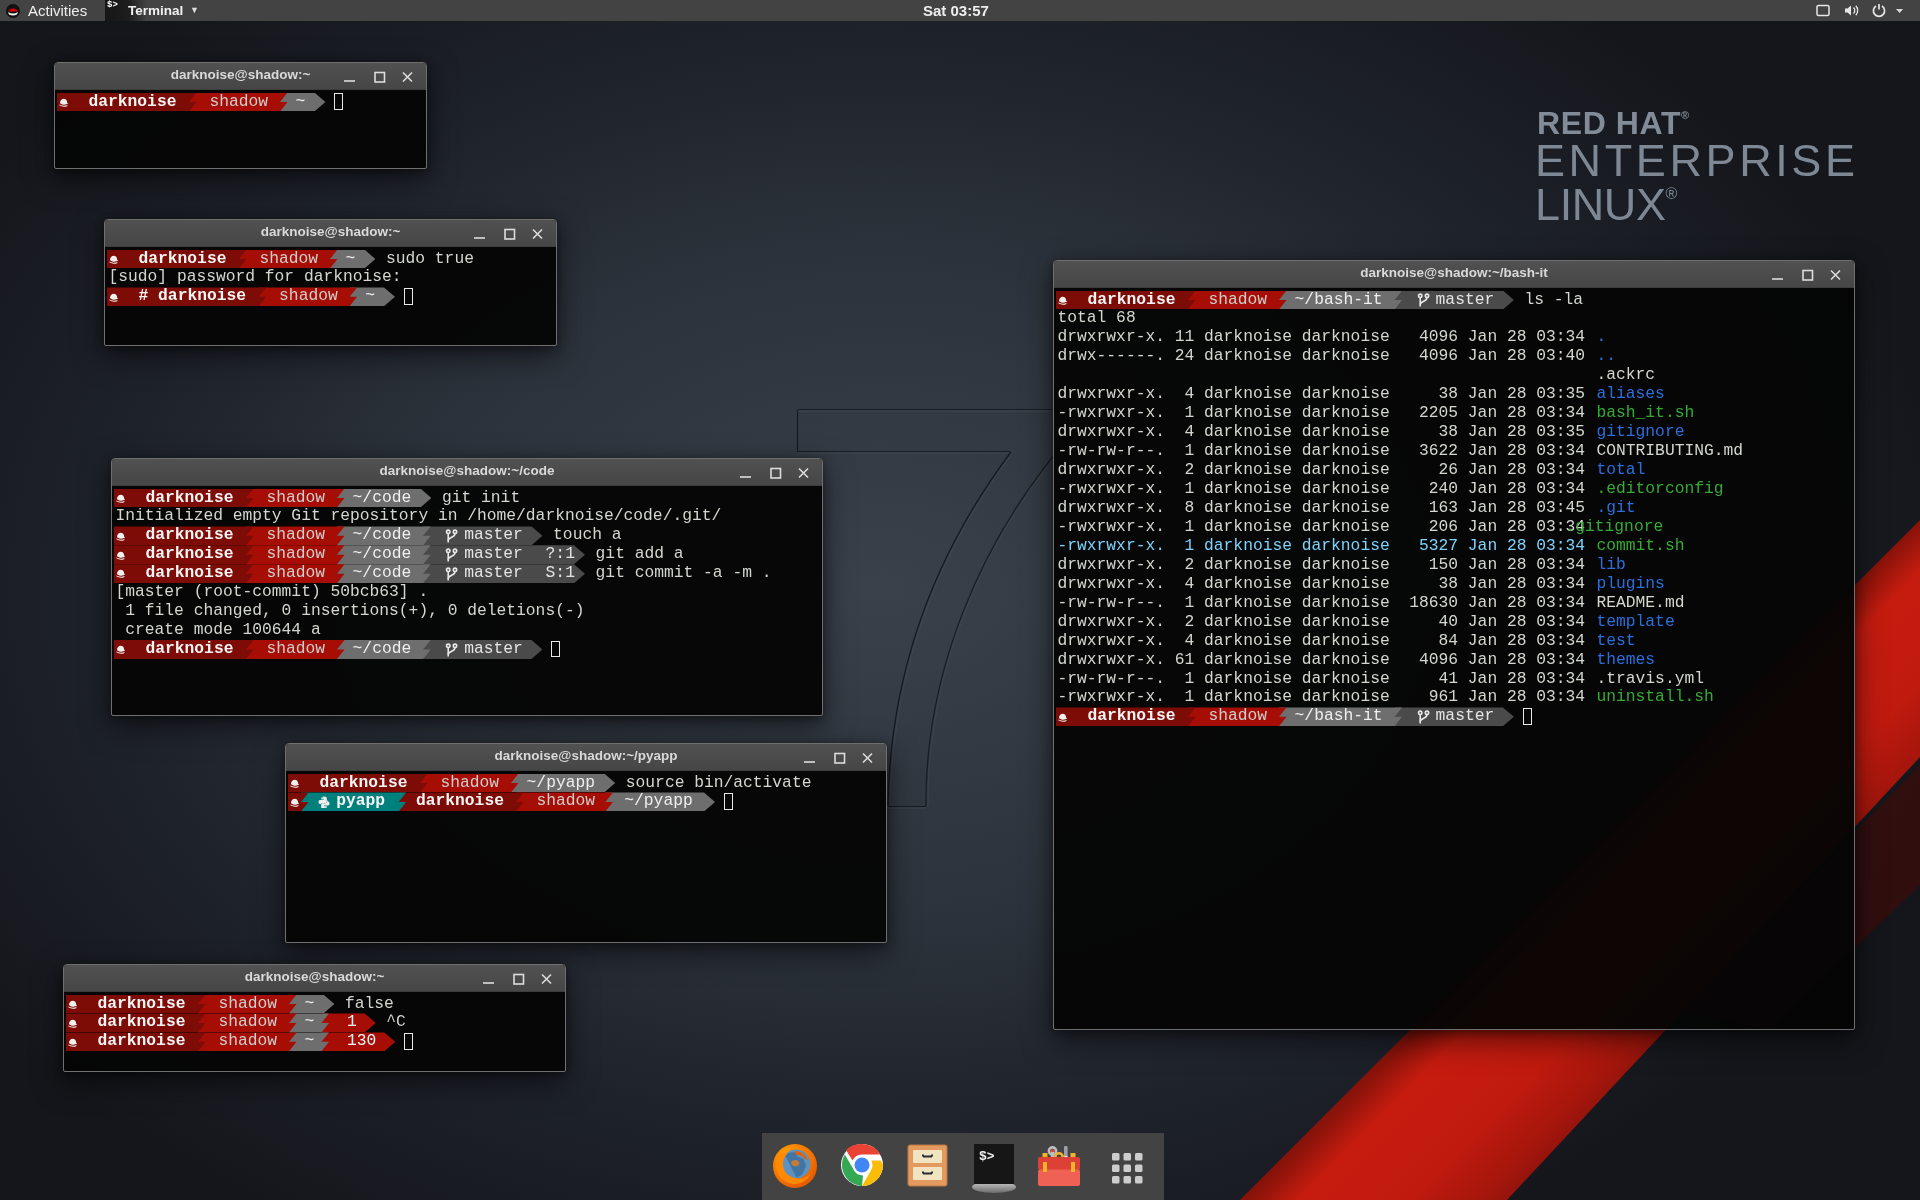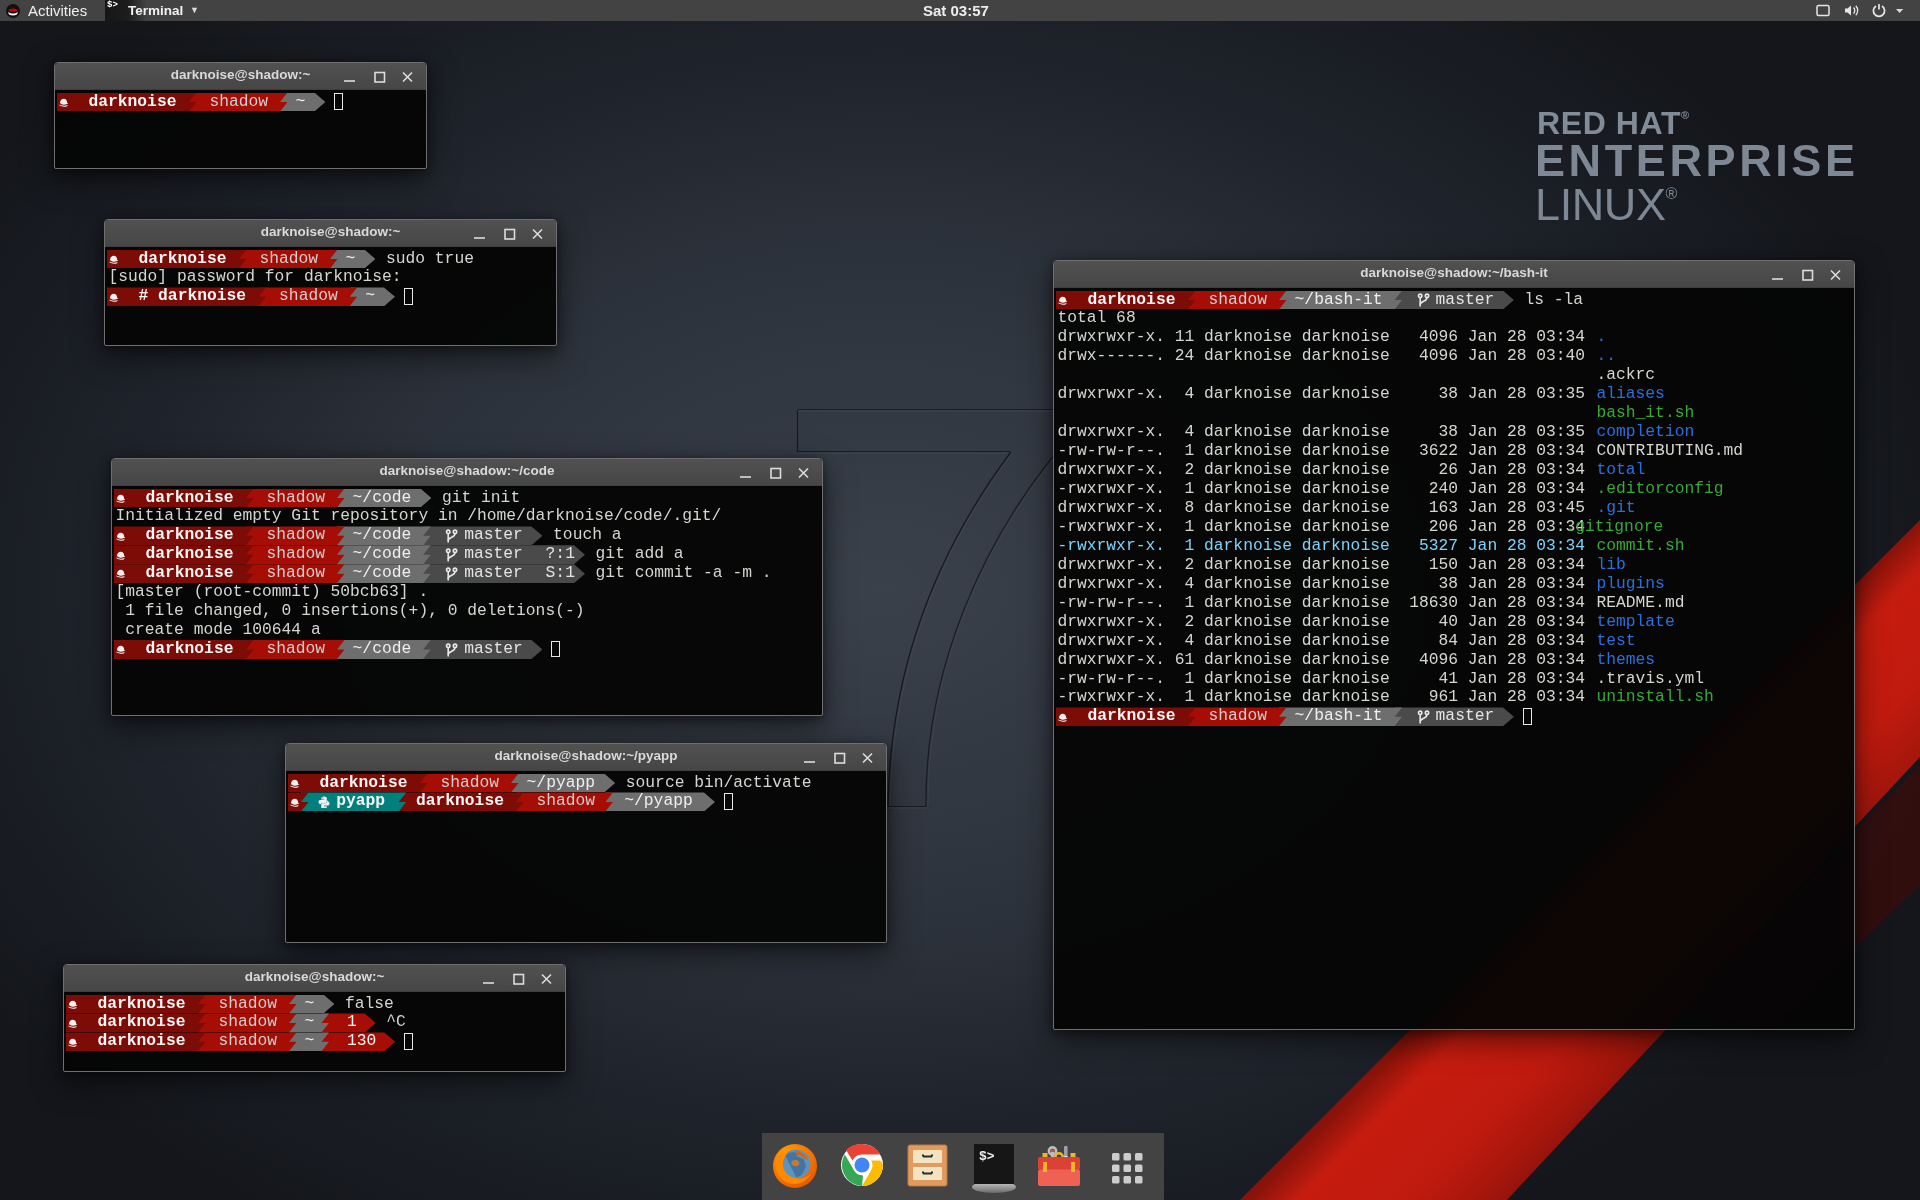--- a/index.html
+++ b/index.html
@@ -38,21 +38,21 @@
     <path d="M888,808 H926" stroke="#4a525c" stroke-width="1" opacity="0.5"></path>
   </g>
 
   <polygon points="1240,1200 1920,520 1920,757 1507,1200" fill="url(#bandg)"></polygon>
   <polygon points="1680,1012 1920,765 1920,885 1770,1030" fill="#440a06" opacity="0.6"></polygon>
   <polygon points="1160,1200 1240,1200 1152,1288" fill="#7e1009" opacity="0.8"></polygon>
 </svg>
 
 <div style="position:absolute;left:0;top:0;width:1920px;height:1200px;font-family:'Liberation Sans',sans-serif;z-index:5;pointer-events:none">
   <div style="position:absolute;left:1537px;top:104.5px;white-space:nowrap;font-weight:bold;font-size:32px;letter-spacing:0.6px;color:#828c99">RED HAT<span style="font-size:11px;vertical-align:15px;letter-spacing:0">®</span></div>
-  <div style="position:absolute;left:1535px;top:134.5px;white-space:nowrap;font-size:45px;letter-spacing:3.6px;font-weight:700;color:#7e8895">ENTERPRISE</div>
+  <div style="position:absolute;left:1535px;top:134.5px;white-space:nowrap;font-size:45px;letter-spacing:3.6px;font-weight:400;color:#7e8895">ENTERPRISE</div>
   <div style="position:absolute;left:1535px;top:178.7px;white-space:nowrap;font-size:45px;letter-spacing:-0.4px;font-weight:400;color:#7e8895">LINUX<span style="font-size:16px;vertical-align:21px;letter-spacing:0">®</span></div>
 </div>
 
 <div style="position:absolute;left:54px;top:62px;width:373px;height:107px;
       border:1px solid #6f6f6f;border-radius:4px 4px 2px 2px;background:rgba(5,5,5,0.96);
       box-shadow:0 10px 30px rgba(0,0,0,0.55), 0 2px 8px rgba(0,0,0,0.4);z-index:10">
       <div style="position:absolute;left:0;top:0;right:0;height:27px;background:linear-gradient(#515151,#464646);
         border-radius:3px 3px 0 0;border-bottom:1px solid #3e3e3e">
         <div style="position:absolute;left:0;right:0;top:4px;text-align:center;font-family:'Liberation Sans',sans-serif;
           font-weight:bold;font-size:13.5px;color:#d9d9d9">darknoise@shadow:~</div>
@@ -436,25 +436,26 @@
         <span style="position:absolute;left:541.0px;top:0;color:#2b6fdd;z-index:20">..</span>
       </div>
       <div style="position:absolute;left:1.5px;top:77.3px;right:1.5px;height:18.95px;line-height:18.95px">
         <span style="position:absolute;left:541.0px;top:0;color:#d3d7cf;z-index:20">.ackrc</span>
       </div>
       <div style="position:absolute;left:1.5px;top:96.25px;right:1.5px;height:18.95px;line-height:18.95px">
         <span style="position:absolute;left:2px;top:0;color:#d3d7cf;z-index:20">drwxrwxr-x.&nbsp;&nbsp;4&nbsp;darknoise&nbsp;darknoise&nbsp;&nbsp;&nbsp;&nbsp;&nbsp;38&nbsp;Jan&nbsp;28&nbsp;03:35&nbsp;</span>
         <span style="position:absolute;left:541.0px;top:0;color:#2b6fdd;z-index:20">aliases</span>
       </div>
       <div style="position:absolute;left:1.5px;top:115.19999999999999px;right:1.5px;height:18.95px;line-height:18.95px">
+        <span style="position:absolute;left:2px;top:0;color:#d3d7cf;z-index:20">-rwxrwxr-x.&nbsp;&nbsp;1&nbsp;darknoise&nbsp;darknoise&nbsp;&nbsp;&nbsp;2205&nbsp;Jan&nbsp;28&nbsp;03:34&nbsp;</span>
         <span style="position:absolute;left:541.0px;top:0;color:#35ab35;z-index:20">bash_it.sh</span>
       </div>
       <div style="position:absolute;left:1.5px;top:134.15px;right:1.5px;height:18.95px;line-height:18.95px">
         <span style="position:absolute;left:2px;top:0;color:#d3d7cf;z-index:20">drwxrwxr-x.&nbsp;&nbsp;4&nbsp;darknoise&nbsp;darknoise&nbsp;&nbsp;&nbsp;&nbsp;&nbsp;38&nbsp;Jan&nbsp;28&nbsp;03:35&nbsp;</span>
-        <span style="position:absolute;left:541.0px;top:0;color:#2b6fdd;z-index:20">completion</span>
+        <span style="position:absolute;left:541.0px;top:0;color:#2b6fdd;z-index:20">gitignore</span>
       </div>
       <div style="position:absolute;left:1.5px;top:153.1px;right:1.5px;height:18.95px;line-height:18.95px">
         <span style="position:absolute;left:2px;top:0;color:#d3d7cf;z-index:20">-rw-rw-r--.&nbsp;&nbsp;1&nbsp;darknoise&nbsp;darknoise&nbsp;&nbsp;&nbsp;3622&nbsp;Jan&nbsp;28&nbsp;03:34&nbsp;</span>
         <span style="position:absolute;left:541.0px;top:0;color:#d3d7cf;z-index:20">CONTRIBUTING.md</span>
       </div>
       <div style="position:absolute;left:1.5px;top:172.04999999999998px;right:1.5px;height:18.95px;line-height:18.95px">
         <span style="position:absolute;left:2px;top:0;color:#d3d7cf;z-index:20">drwxrwxr-x.&nbsp;&nbsp;2&nbsp;darknoise&nbsp;darknoise&nbsp;&nbsp;&nbsp;&nbsp;&nbsp;26&nbsp;Jan&nbsp;28&nbsp;03:34&nbsp;</span>
         <span style="position:absolute;left:541.0px;top:0;color:#2b6fdd;z-index:20">total</span>
       </div>
       <div style="position:absolute;left:1.5px;top:191.0px;right:1.5px;height:18.95px;line-height:18.95px">

